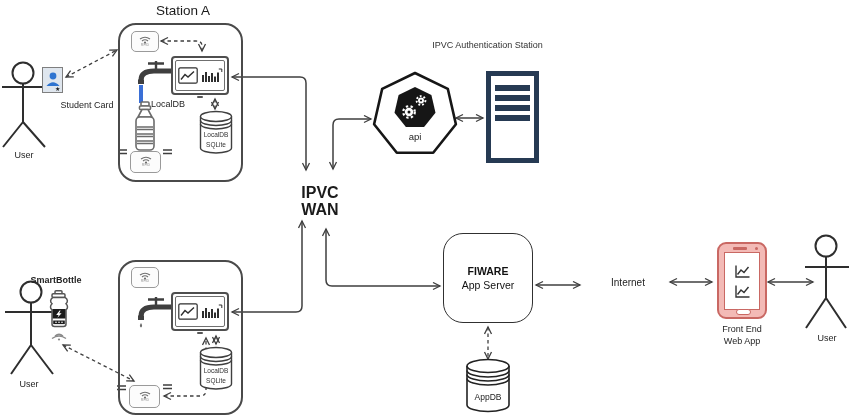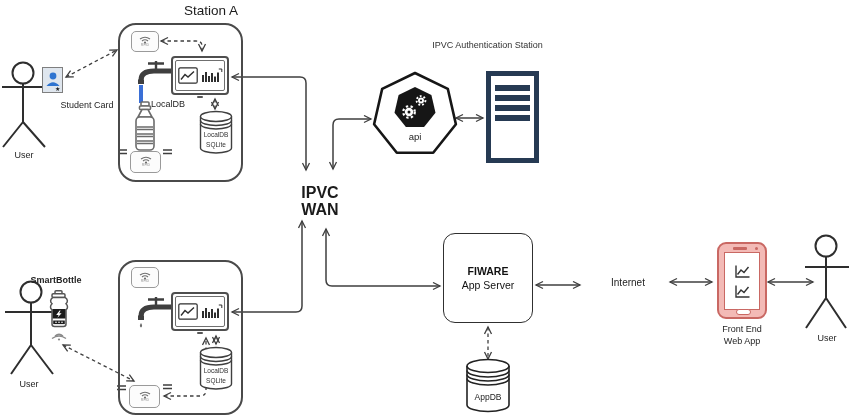--- a/index.html
+++ b/index.html
@@ -12,21 +12,21 @@
   .rfid{border:1.4px solid #9a9a9a;border-radius:5px;background:#fcfcfc;box-sizing:border-box;
         display:flex;flex-direction:column;align-items:center;justify-content:center;}
   .rfid .tag{font-size:6px;color:#8f8f8f;transform:scale(.6);transform-origin:center top;line-height:1;margin-top:-1px;}
   .monitor{border:2.2px solid #4f4f4f;border-radius:4px;background:#fff;box-sizing:border-box;padding:2px;}
   .screen{border:1.1px solid #6f6f6f;border-radius:2px;height:100%;box-sizing:border-box;
           display:flex;align-items:center;justify-content:center;gap:3px;}
   .stand{width:6px;height:2.5px;background:#555;border-radius:1px;}
   .server{box-sizing:border-box;border:5px solid #263a53;background:#fff;
           display:flex;flex-direction:column;gap:4.5px;padding:9px 4px 0 4px;}
   .server .bar{height:5.5px;background:#263a53;}
-  .fiware{box-sizing:border-box;border:1.6px solid #303030;border-radius:12px;background:#fff;
+  .fiware{box-sizing:border-box;border:1.6px solid #303030;border-radius:20px;background:#fff;
           display:flex;flex-direction:column;align-items:center;justify-content:center;
           font-size:10.5px;color:#111;line-height:1.35;}
   .wan{font-size:16px;font-weight:bold;color:#1b1b1b;text-align:center;line-height:1.05;}
   .caption{font-size:9px;color:#333;text-align:center;white-space:nowrap;}
   .phone{box-sizing:border-box;background:#f3bab6;border:2px solid #c96863;border-radius:9px;}
   .phone .speaker{position:absolute;top:3px;left:14px;width:14px;height:2.5px;background:#c96863;border-radius:1px;}
   .phone .cam{position:absolute;top:2.8px;right:7px;width:3px;height:3px;background:#c96863;border-radius:50%;}
   .phone .pscreen{position:absolute;left:5px;top:8px;width:36px;height:58px;background:#fff;border:1px solid #c96863;
                   box-sizing:border-box;display:flex;flex-direction:column;align-items:center;justify-content:center;gap:5px;}
   .phone .home{position:absolute;bottom:2px;left:17px;width:13px;height:4.5px;background:#fff;border:1px solid #c96863;border-radius:3px;}
@@ -84,21 +84,21 @@
 
   <div class="abs card" style="left:42px;top:67px;width:21px;height:26px;">
     <svg width="18" height="17" viewBox="0 0 18 17" style="display:block;margin:3px auto 0;">
       <circle cx="9" cy="5" r="3.4" fill="#2f74d0"></circle>
       <path d="M2.5,15 Q9,7.5 15.5,15 Z" fill="#2f74d0"></path>
     </svg>
     <span class="star">★</span>
   </div>
   <div class="abs lbl" style="left:24px;top:100px;width:62px;padding-left:32px;">Student Card</div>
 
-  <div class="abs title" style="left:128px;top:3px;width:110px;text-align:right;">Station A</div>
+  <div class="abs title" style="left:128px;top:3px;width:110px;">Station A</div>
   <div class="abs station" style="left:118px;top:23px;width:125px;height:159px;"></div>
 
   <div class="abs rfid" style="left:131px;top:31px;width:28px;height:21px;">
     <svg width="14" height="9" viewBox="0 0 14 9">
       <g stroke="#707070" stroke-width="1.2" fill="none">
         <path d="M4,6 Q7,3.5 10,6 M2,4 Q7,0.5 12,4"></path>
       </g>
         <circle cx="7" cy="7.6" r="1.1" fill="#707070"></circle>
     </svg>
     <span class="tag">RFID</span>

